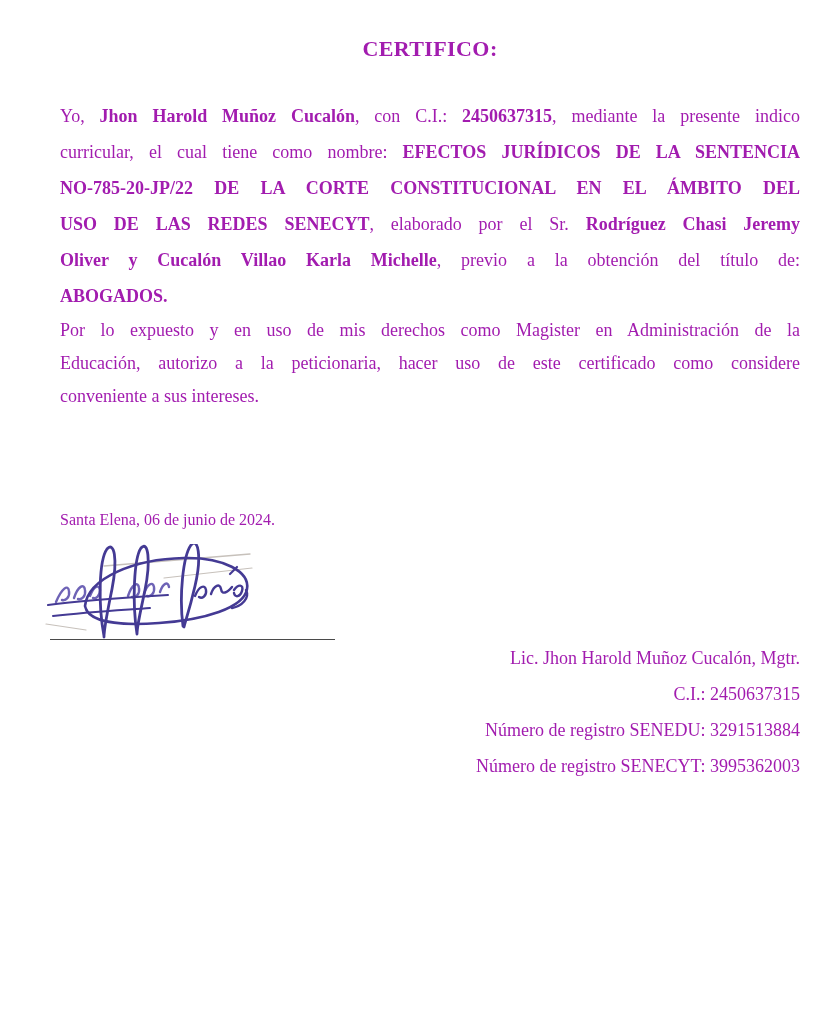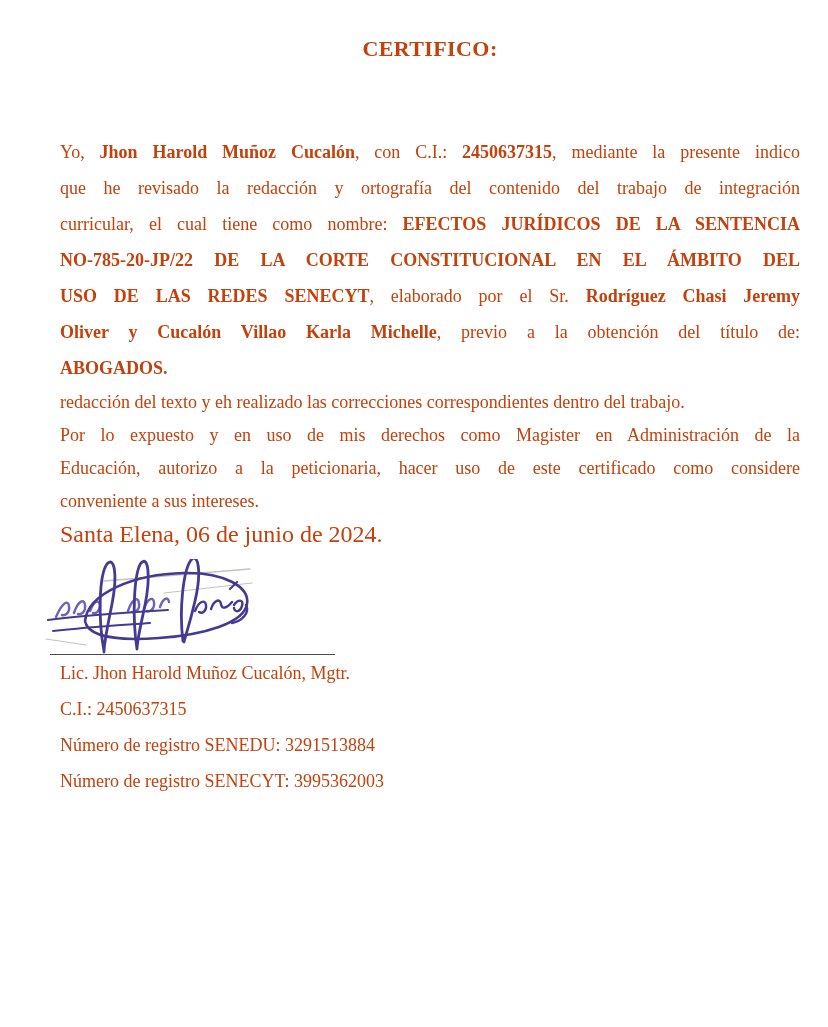--- a/index.html
+++ b/index.html
@@ -20,33 +20,34 @@
     width: 740px;
   }
   .doc-title {
     margin-top: 36px;
     text-align: center;
     font-size: 22px;
     font-weight: bold;
     letter-spacing: 0.4px;
     line-height: 26px;
   }
-  .para-1 { margin-top: 72px; }
+  .para-1 { margin-top: 36px; }
   .para-1 .line { line-height: 36px; }
   .para-2 .line { line-height: 33px; }
   .para-3 { }
   .para-3 .line { line-height: 33px; }
   .line {
     font-size: 18px;
     text-align: justify;
     text-justify: inter-word;
   }
   .line.j { text-align-last: justify; }
   .date-line {
-    font-size: 24px;
+    margin-top: 90px;
+    font-size: 16px;
     line-height: 33px;
   }
   .sig-area {
     position: relative;
     margin-top: 6px;
     height: 98px;
   }
   .sig-svg {
     position: absolute;
     left: -16px;
@@ -56,46 +57,44 @@
   }
   .sig-rule {
     position: absolute;
     left: -10px;
     bottom: 0;
     width: 285px;
     border-bottom: 1.6px solid #4a4a4a;
   }
   .signer .line { 
     line-height: 36px; 
-    text-align: left;
+    text-align: right;
   }
   .ink-main   { stroke: var(--ink-main, #443a94); fill: none; stroke-linecap: round; stroke-linejoin: round; }
   .ink-light  { stroke: var(--ink-light, #6e63b6); fill: none; stroke-linecap: round; stroke-linejoin: round; }
   .scan-line  { stroke: #c7c1bb; fill: none; stroke-linecap: round; }
 </style>
 </head>
 <body>
 
-<div class="page" style="color: #c2410c;">
+<div class="page" style="color: #a21caf;">
   <div class="content">
 
     <div class="doc-title">CERTIFICO:</div>
 
     <div class="para-1">
       <div class="line j"><span>Yo, </span><b>Jhon Harold Muñoz Cucalón</b><span>, con C.I.: </span><b>2450637315</b><span>, mediante la presente indico</span></div>
-      <div class="line j"><span>que he revisado la redacción y ortografía del contenido del trabajo de integración</span></div>
       <div class="line j"><span>curricular, el cual tiene como nombre: </span><b>EFECTOS JURÍDICOS DE LA SENTENCIA</b></div>
       <div class="line j"><b>NO-785-20-JP/22 DE LA CORTE CONSTITUCIONAL EN EL ÁMBITO DEL</b></div>
       <div class="line j"><b>USO DE LAS REDES SENECYT</b><span>, elaborado por el Sr. </span><b>Rodríguez Chasi Jeremy</b></div>
       <div class="line j"><b>Oliver y Cucalón Villao Karla Michelle</b><span>, previo a la obtención del título de:</span></div>
       <div class="line"><b>ABOGADOS.</b></div>
     </div>
 
     <div class="para-2">
-      <div class="line"><span>redacción del texto y eh realizado las correcciones correspondientes dentro del trabajo.</span></div>
     </div>
 
     <div class="para-3">
       <div class="line j"><span>Por lo expuesto y en uso de mis derechos como Magister en Administración de la</span></div>
       <div class="line j"><span>Educación, autorizo a la peticionaria, hacer uso de este certificado como considere</span></div>
       <div class="line"><span>conveniente a sus intereses.</span></div>
     </div>
 
     <div class="date-line">Santa Elena, 06 de junio de 2024.</div>
 

